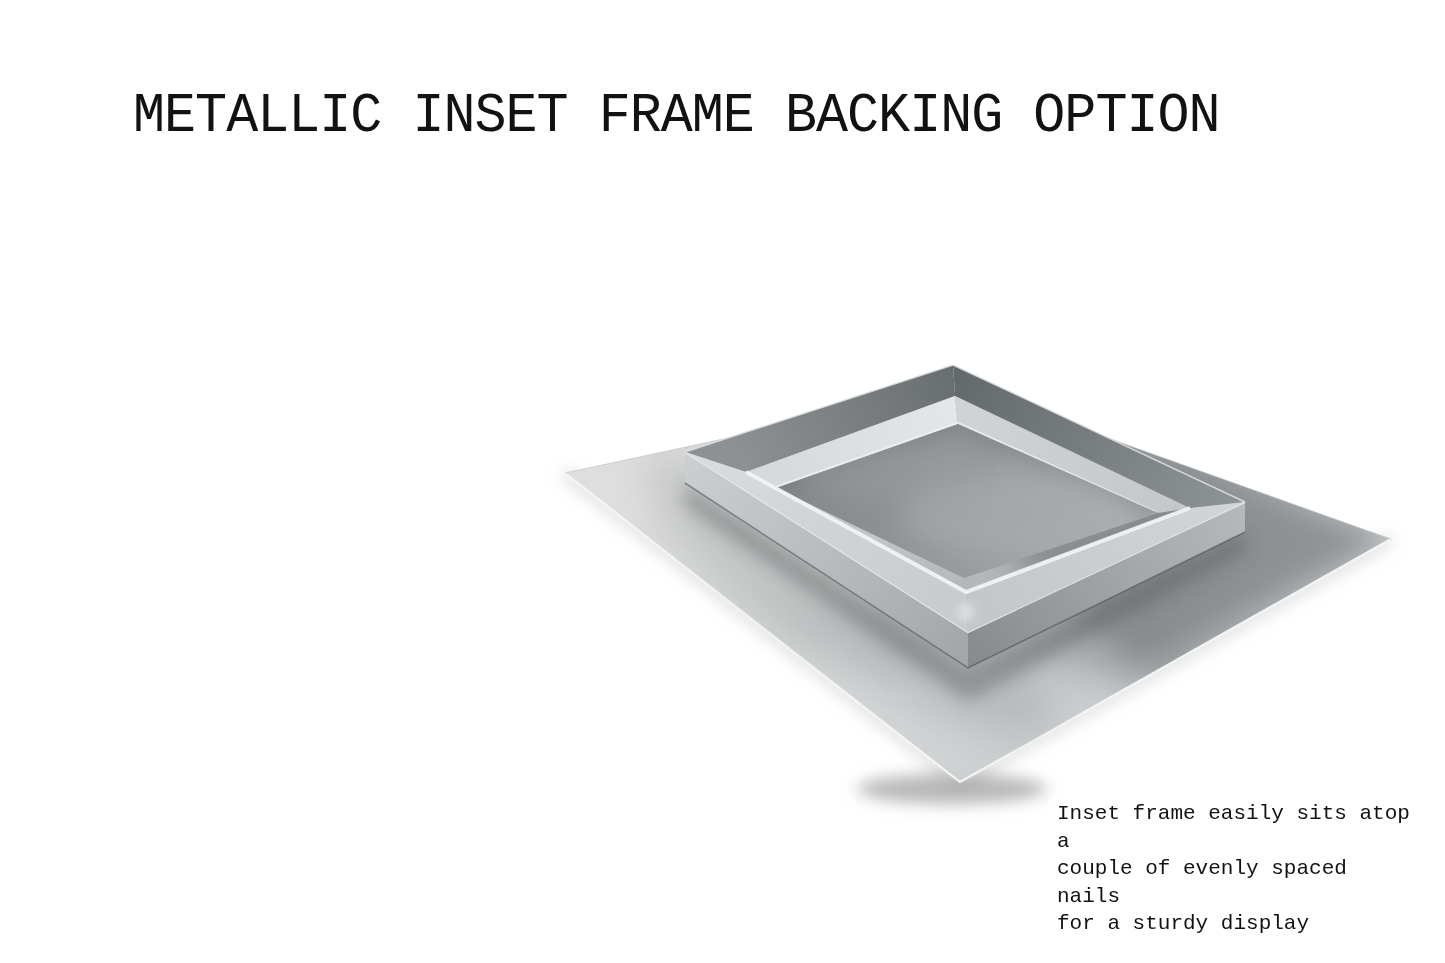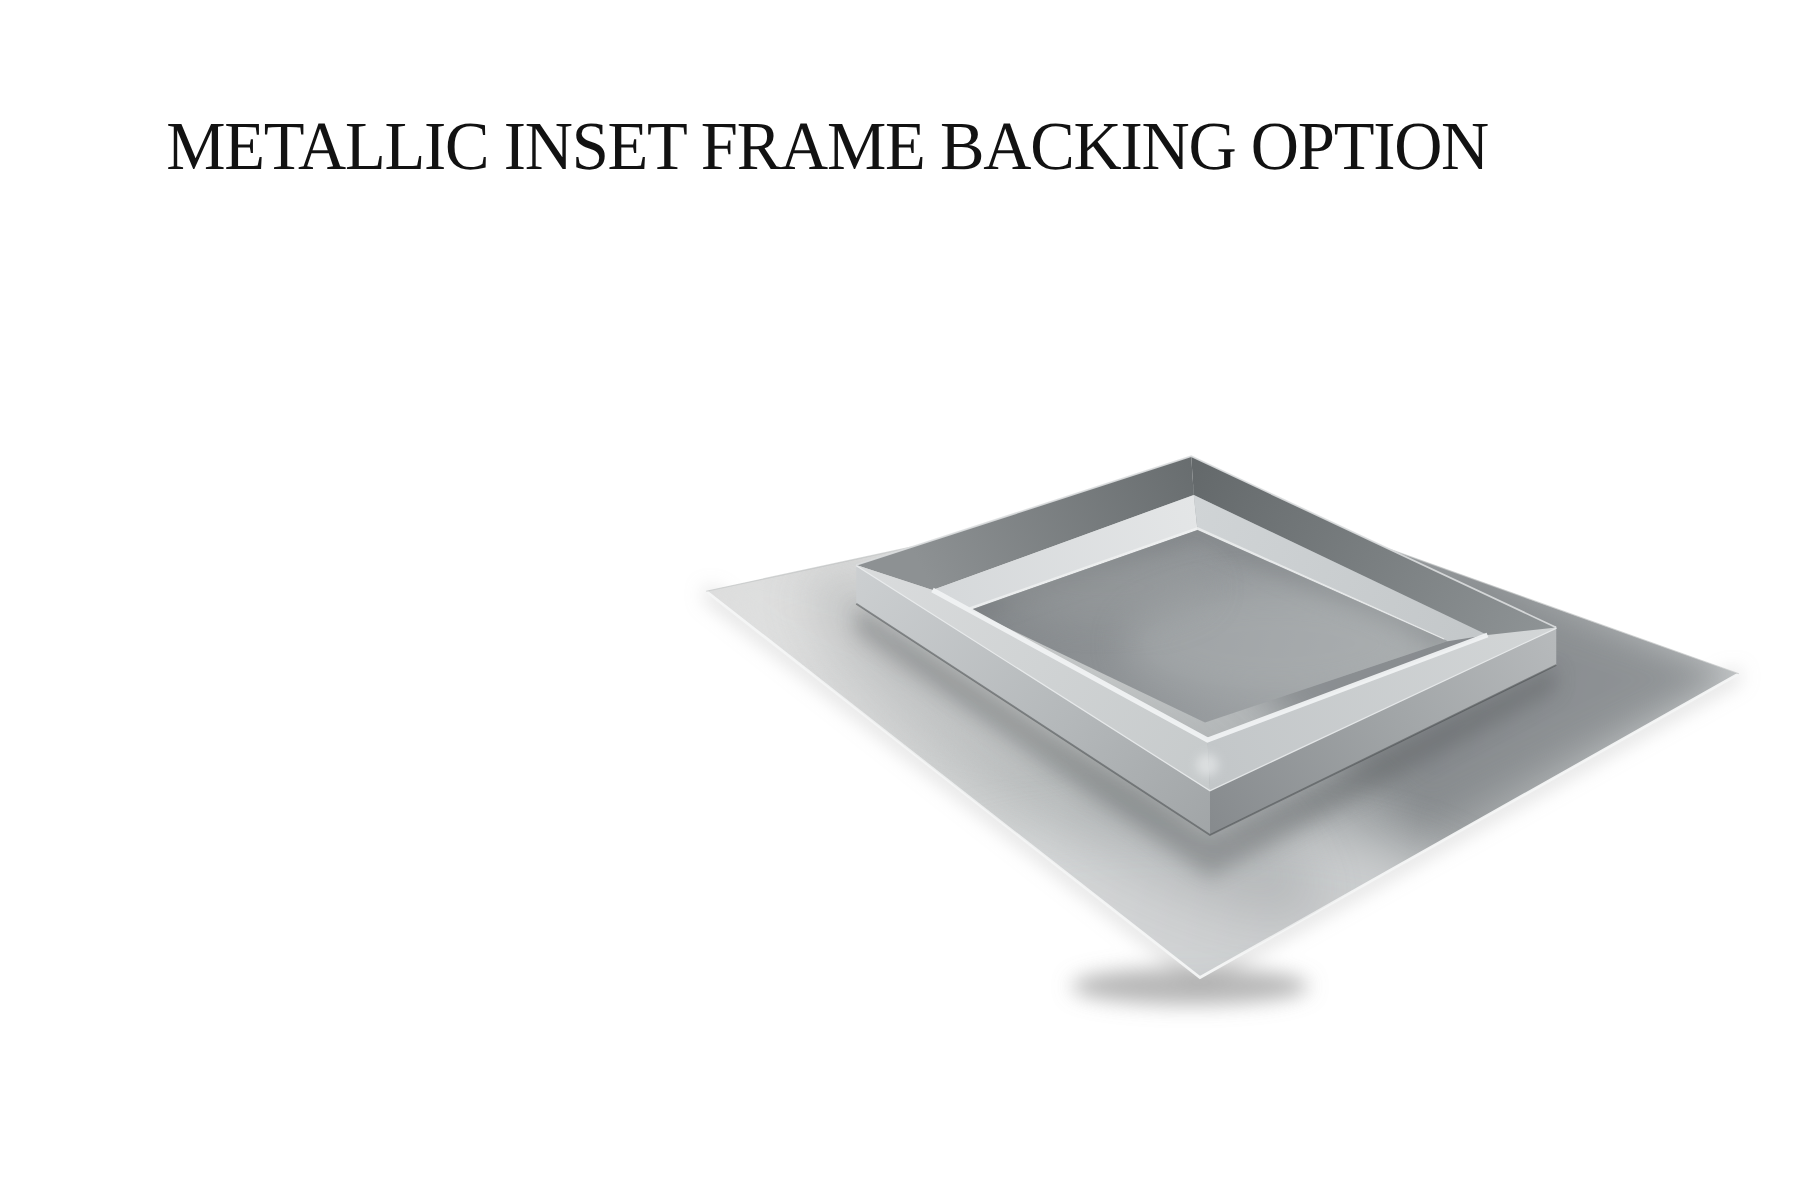--- a/index.html
+++ b/index.html
@@ -1,17 +1,17 @@
 <!DOCTYPE html>
 <html><head>
 <meta charset="utf-8">
 <style>
   html,body{margin:0;padding:0;background:#ffffff;}
   .slide{position:relative;width:1445px;height:963px;background:#ffffff;overflow:hidden;
-         font-family:Liberation Serif, serif;color:#121212;}
+         font-family:Liberation Mono, monospace;color:#121212;}
   .title{position:absolute;left:133px;top:87px;font-size:55px;line-height:1.1;
          letter-spacing:-1px;transform:scaleX(.97);transform-origin:left top;
          white-space:nowrap;color:#121212;}
   .body-text{position:absolute;left:136px;top:265px;width:410px;font-size:32px;
          line-height:41px;white-space:pre-line;color:#121212;}
   .caption{position:absolute;left:1057px;top:800px;width:360px;font-size:21px;
          line-height:27.5px;white-space:pre-line;color:#121212;}
   svg.photo{position:absolute;left:0;top:0;width:1445px;height:963px;}
 </style>
 </head>
@@ -133,13 +133,16 @@
         <ellipse cx="1020" cy="515" rx="120" ry="45" fill="#aeb2b4" opacity=".5" filter="url(#b14)"></ellipse>
         <ellipse cx="880" cy="470" rx="90" ry="30" fill="#9da1a3" opacity=".4" filter="url(#b14)"></ellipse>
       </g>
 
       <path d="M746,472 L966,592 L1190,508" fill="none" stroke="#f0f2f3" stroke-width="4" opacity=".95"></path>
       <circle cx="966" cy="612" r="9" fill="#eef0f1" opacity=".55" filter="url(#b4)"></circle>
     </g>
   </svg>
 
   <div class="title">METALLIC INSET FRAME BACKING OPTION</div>
+  <div class="caption">Inset frame easily sits atop a
+couple of evenly spaced nails
+for a sturdy display</div>
 </div>
 
 </body></html>

